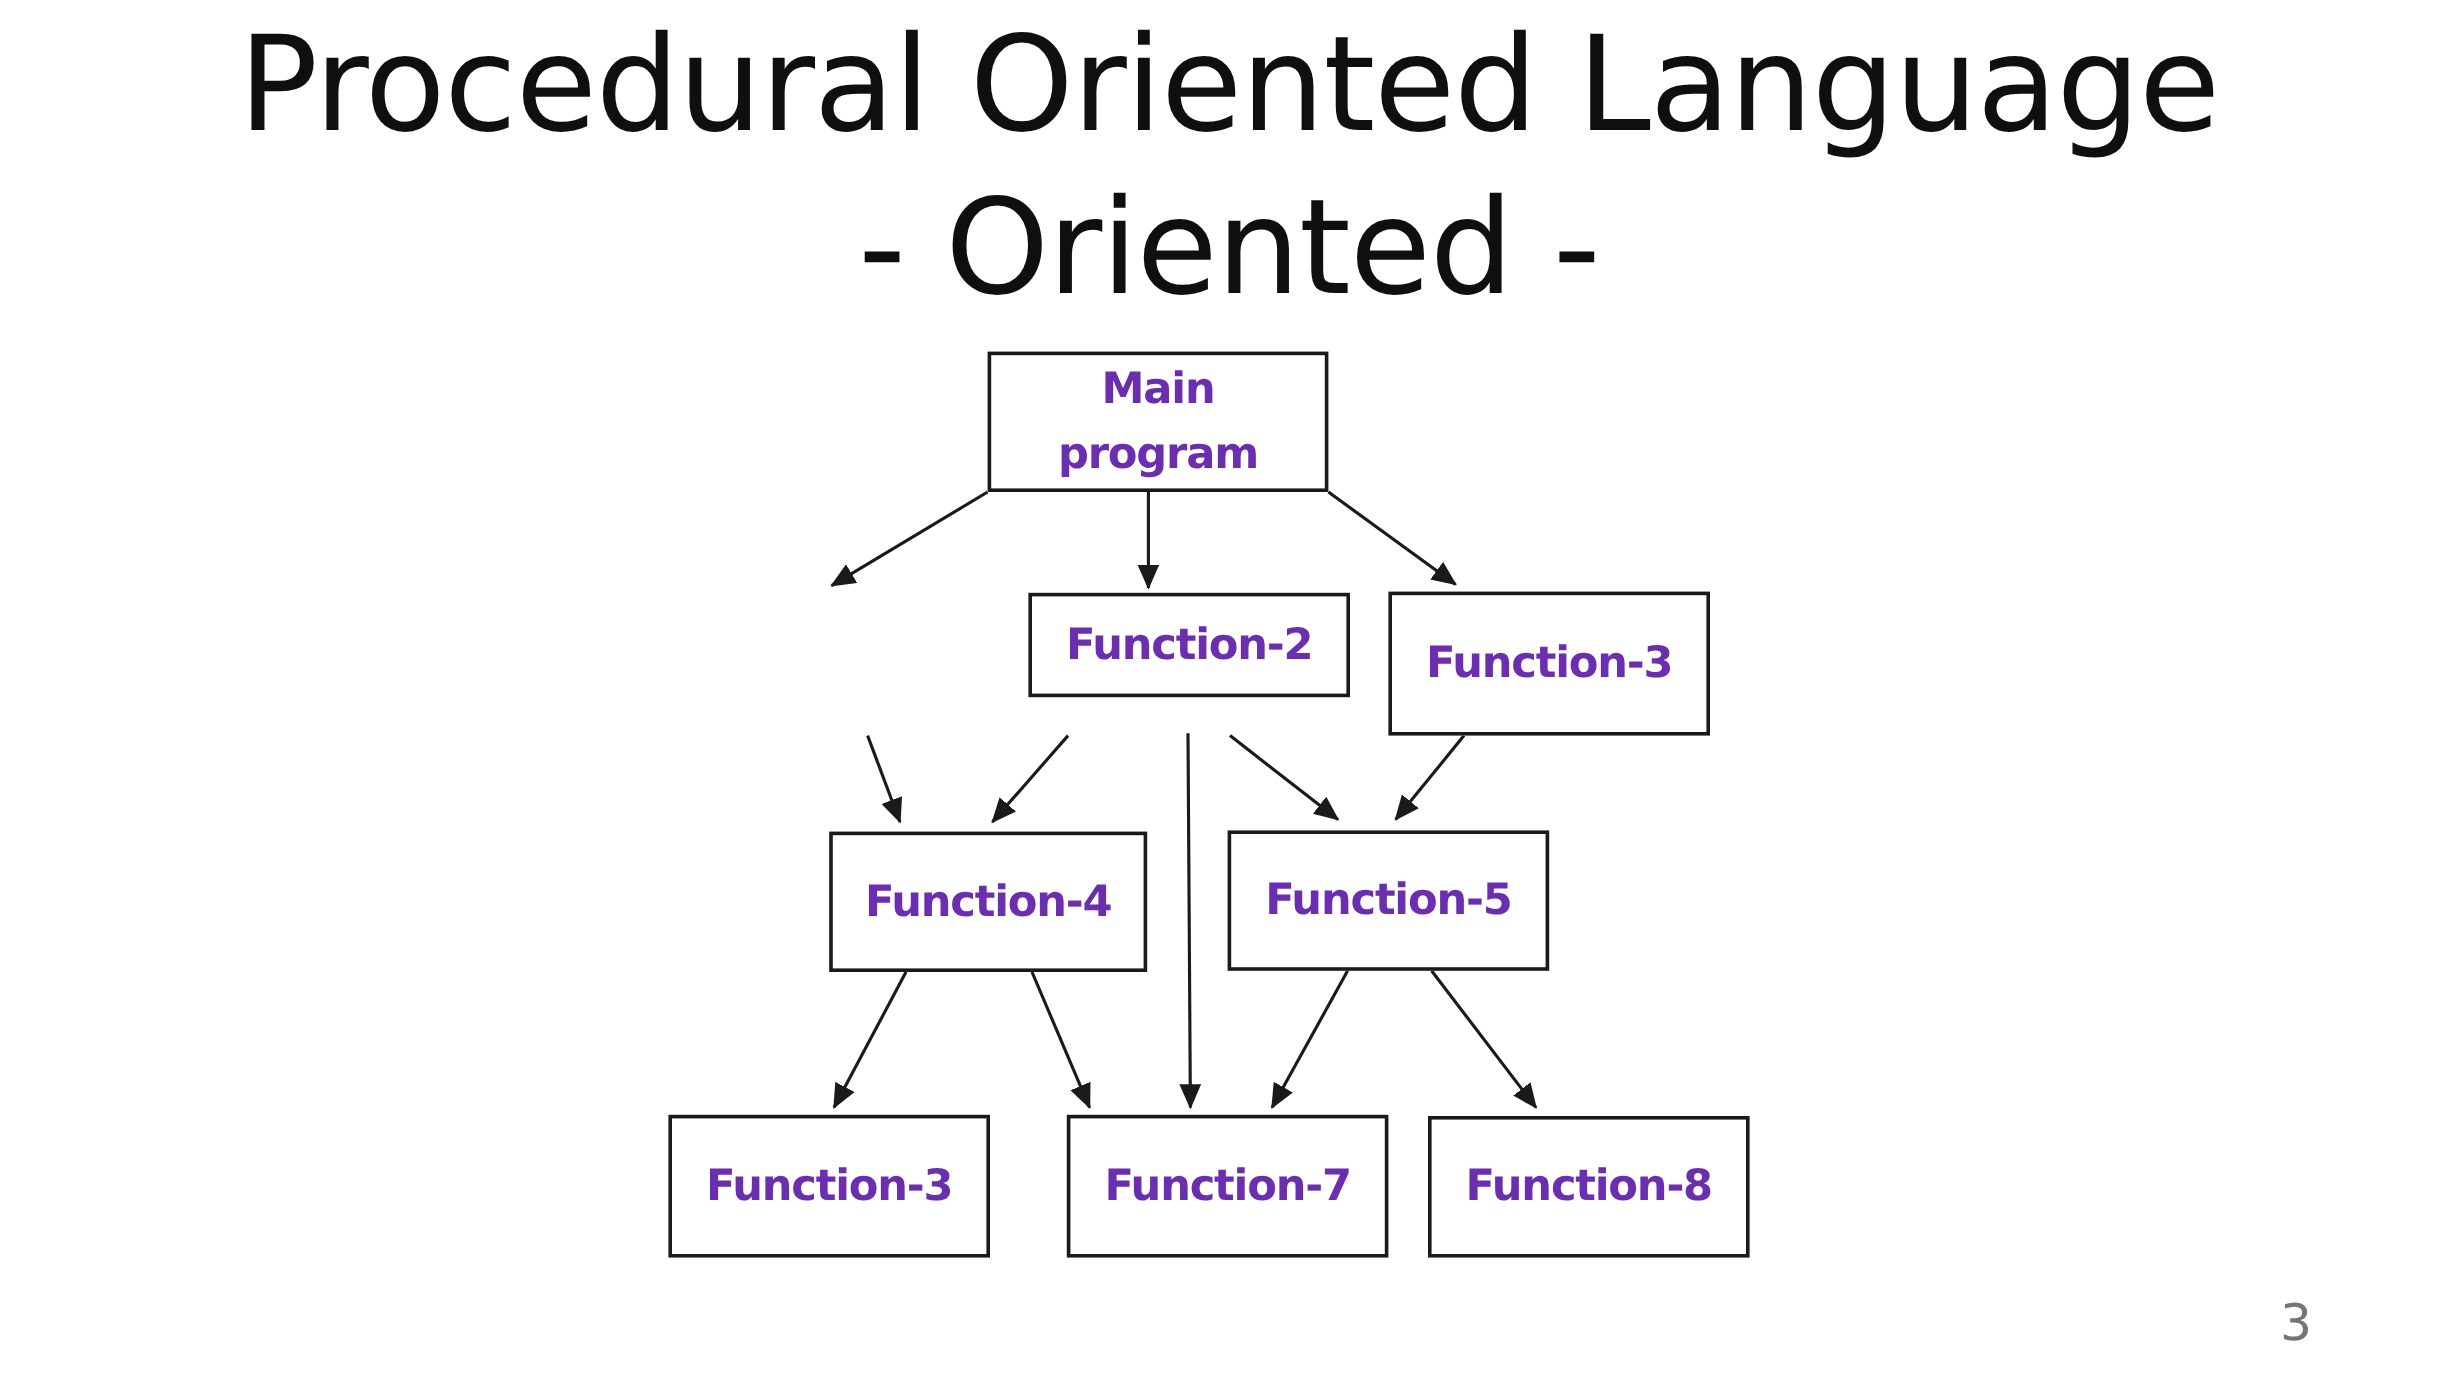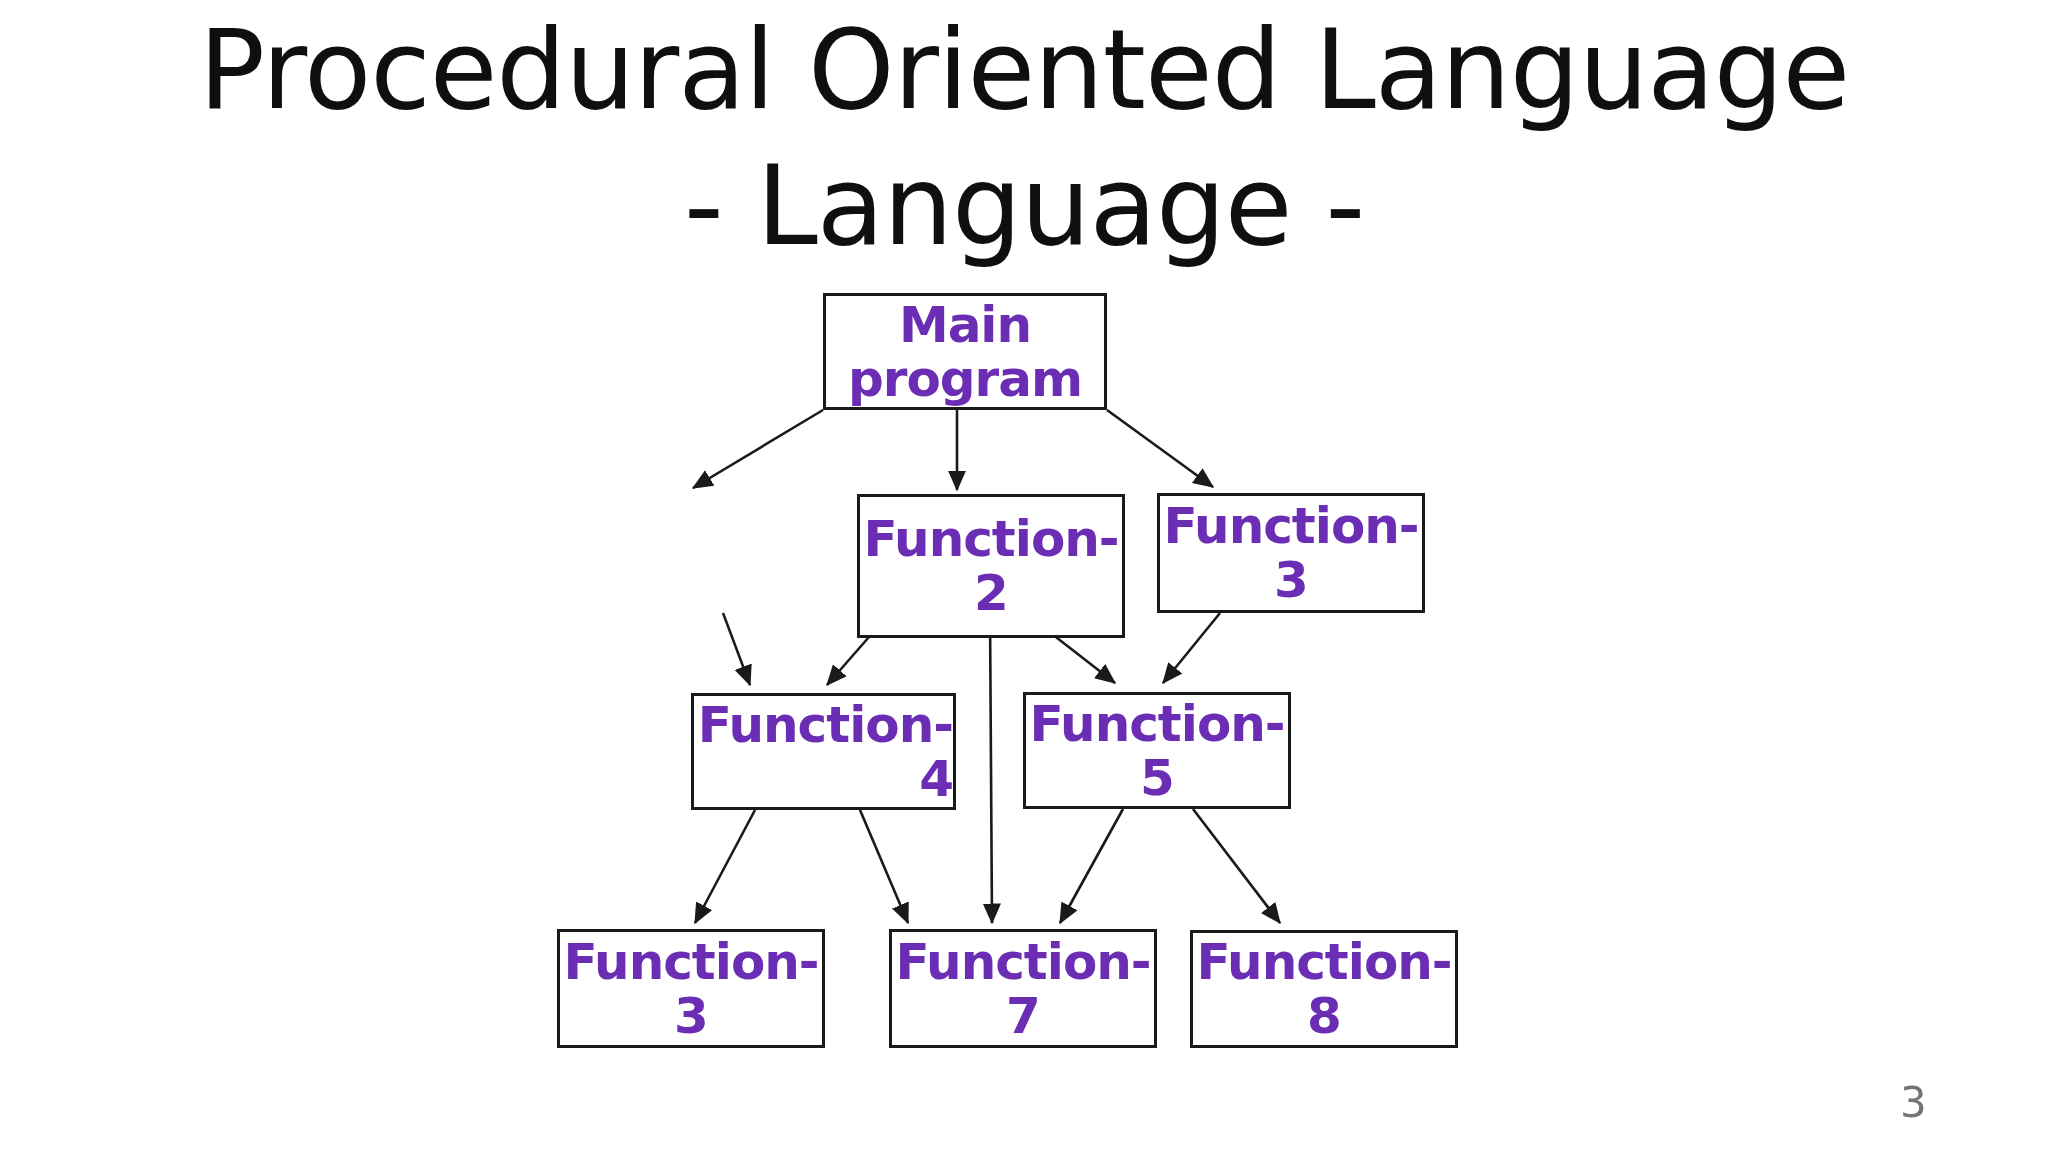--- a/index.html
+++ b/index.html
@@ -39,30 +39,30 @@
   .node {
     position: absolute;
     background: #ffffff;
     border: 3px solid #1a1a1a;
     display: flex;
     align-items: center;
     justify-content: center;
     text-align: center;
     color: #6A2DB4;
     font-weight: 700;
-    font-size: 50px;
+    font-size: 36px;
     letter-spacing: -1px;
     line-height: 54px;
     white-space: pre-line;
     z-index: 2;
     box-sizing: border-box;
   }
   #node-main     { left: 823px;  top: 293px; width: 284px; height: 117px; }
   #node-f1       { left: 523px;  top: 494px; width: 268px; height: 119px; }
-  #node-f2       { left: 857px;  top: 494px; width: 268px; height: 144px; }
+  #node-f2       { left: 857px;  top: 494px; width: 268px; height: 87px; }
   #node-f3       { left: 1157px; top: 493px; width: 268px; height: 120px; }
   #node-f4       { left: 691px;  top: 693px; width: 265px; height: 117px; text-align: right; }
   #node-f5       { left: 1023px; top: 692px; width: 268px; height: 117px; }
   #node-f6       { left: 557px;  top: 929px; width: 268px; height: 119px; }
   #node-f7       { left: 889px;  top: 929px; width: 268px; height: 119px; }
   #node-f8       { left: 1190px; top: 930px; width: 268px; height: 118px; }
   #page-number {
     position: absolute;
     left: 1900px;
     top: 1078px;
@@ -75,21 +75,21 @@
   }
   .edge { stroke: #1a1a1a; stroke-width: 2.6; }
 </style>
 </head>
 <body>
 
 <div id="slide">
 
   <div id="title">
     <div>Procedural Oriented Language</div>
-    <div>- Language -</div>
+    <div>- Oriented -</div>
   </div>
 
   <svg id="arrow-layer" viewBox="0 0 2048 1152" xmlns="http://www.w3.org/2000/svg">
     <defs>
       <marker id="ah" markerWidth="9" markerHeight="8" refX="7.5" refY="3.5" orient="auto" markerUnits="strokeWidth">
         <path d="M0,0 L8,3.5 L0,7 Z" fill="#1a1a1a"></path>
       </marker>
     </defs>
     <line class="edge" x1="823" y1="410" x2="693" y2="488" marker-end="url(#ah)"></line>
     <line class="edge" x1="957" y1="410" x2="957" y2="490" marker-end="url(#ah)"></line>

